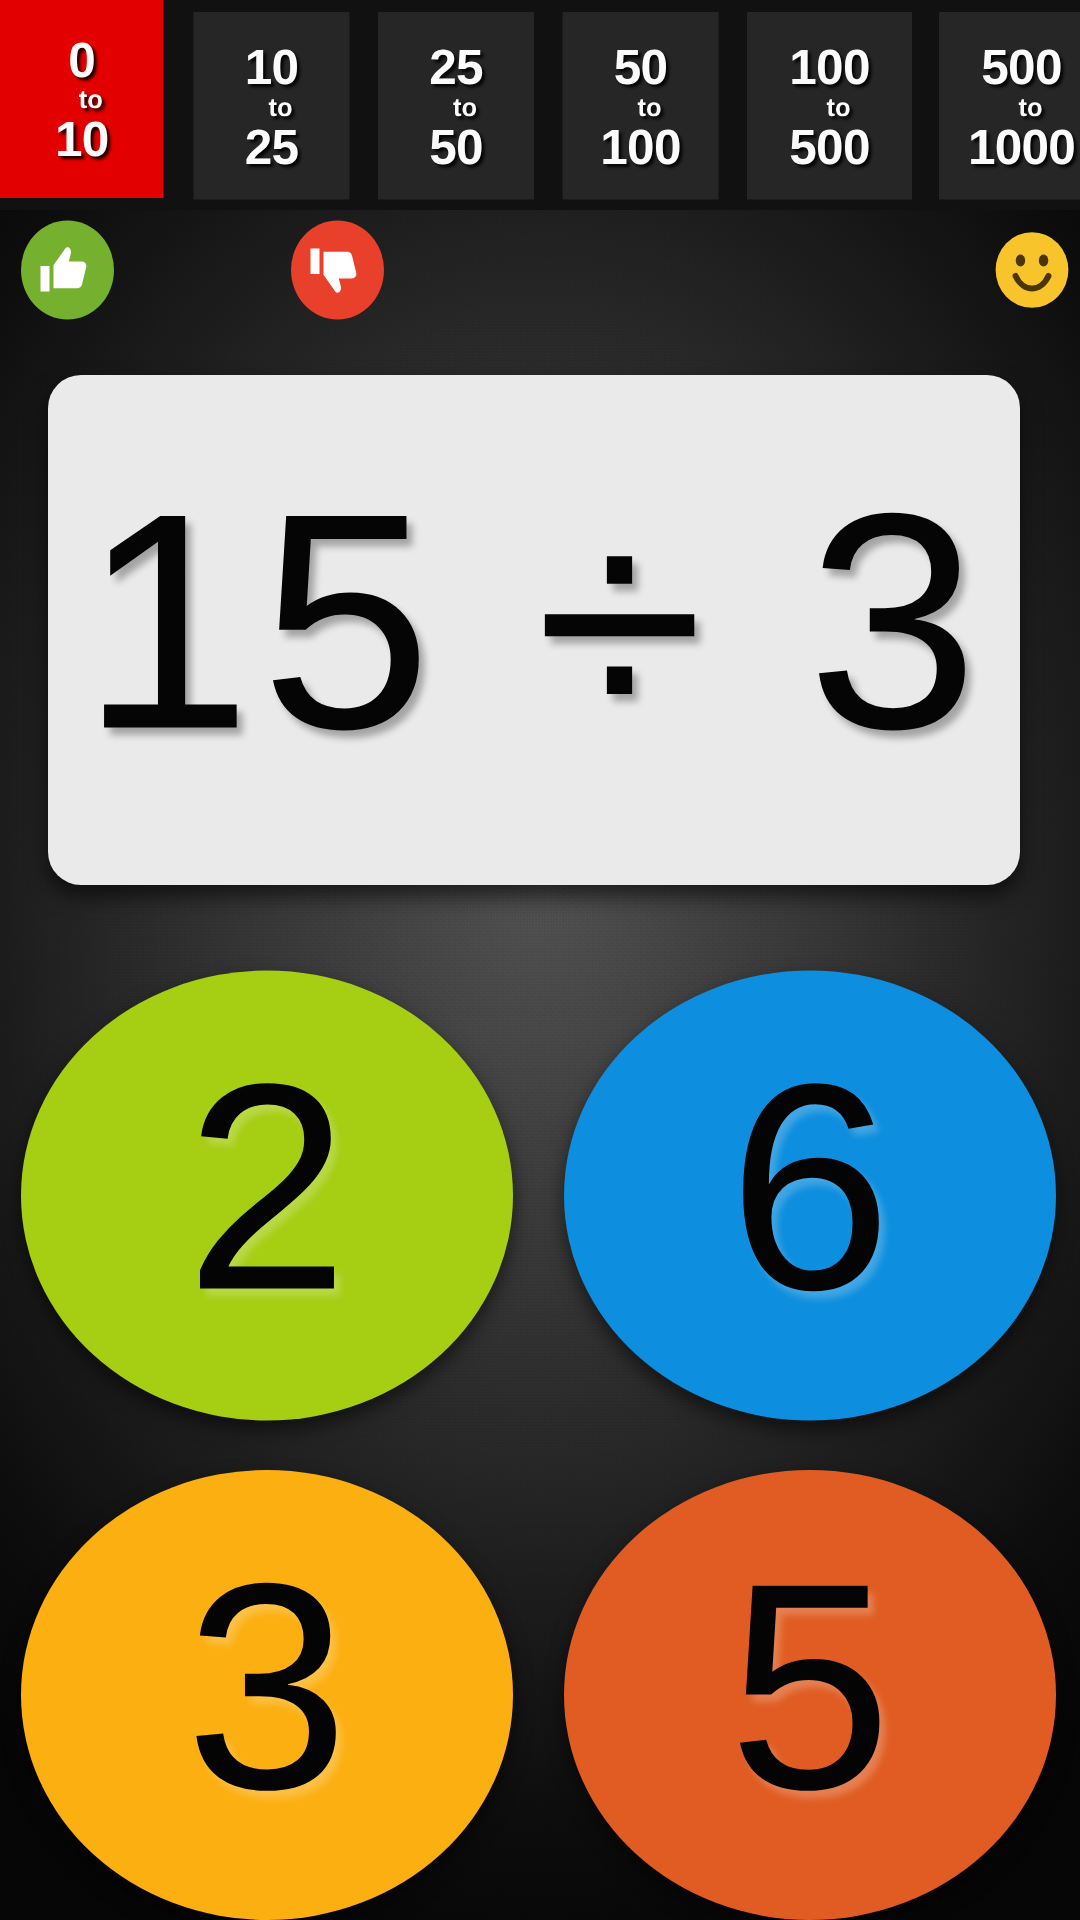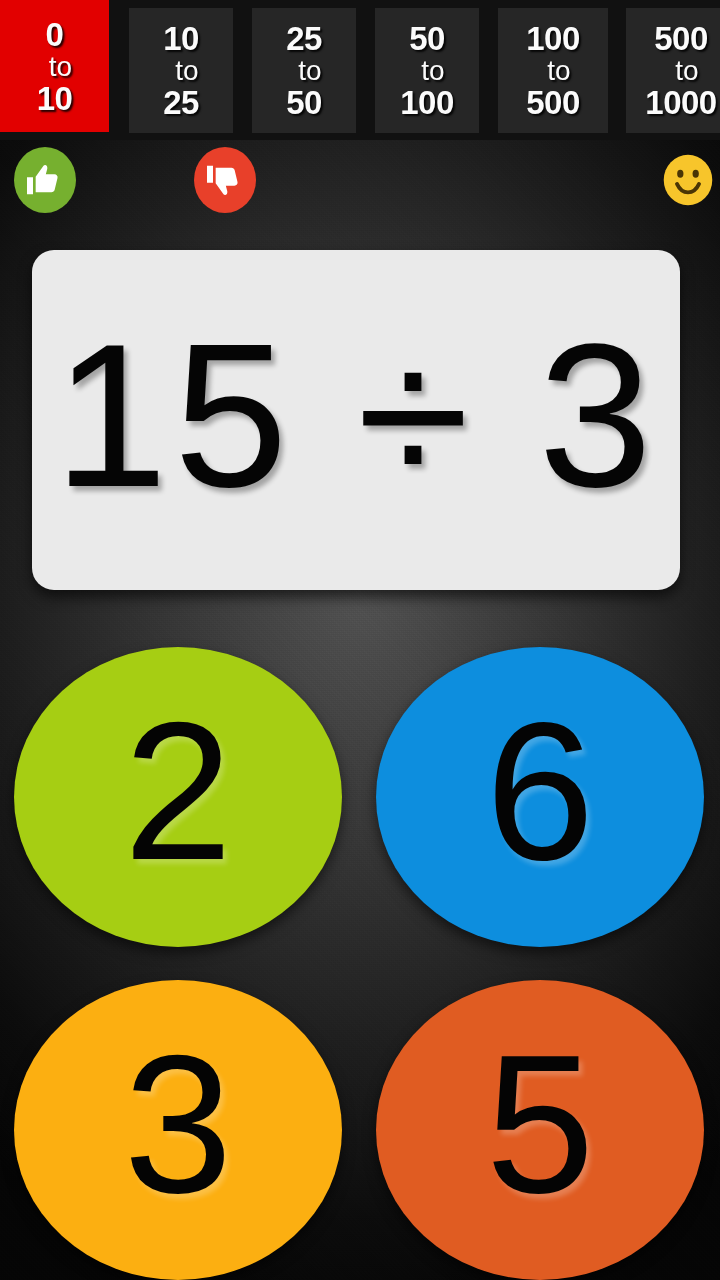--- a/index.html
+++ b/index.html
@@ -75,22 +75,22 @@
     text-shadow: 2px 2px 2px rgba(0,0,0,.85);
     line-height: 1;
     user-select: none;
   }
   .tab .big {
     font-size: 33px;
     font-weight: bold;
     letter-spacing: -0.5px;
   }
   .tab .mid {
-    font-size: 28px;
-    font-weight: normal;
+    font-size: 17px;
+    font-weight: bold;
     margin: 2px 0 1px 12px;
   }
   .tab.active {
     background: #e20000;
     height: 132px;
     margin-top: 0;
   }
   
   #tab-0-10      { width: 109px; margin-left: 0px;  margin-right: 20px; }
   #tab-10-25     { width: 104px; margin-right: 19px; }

